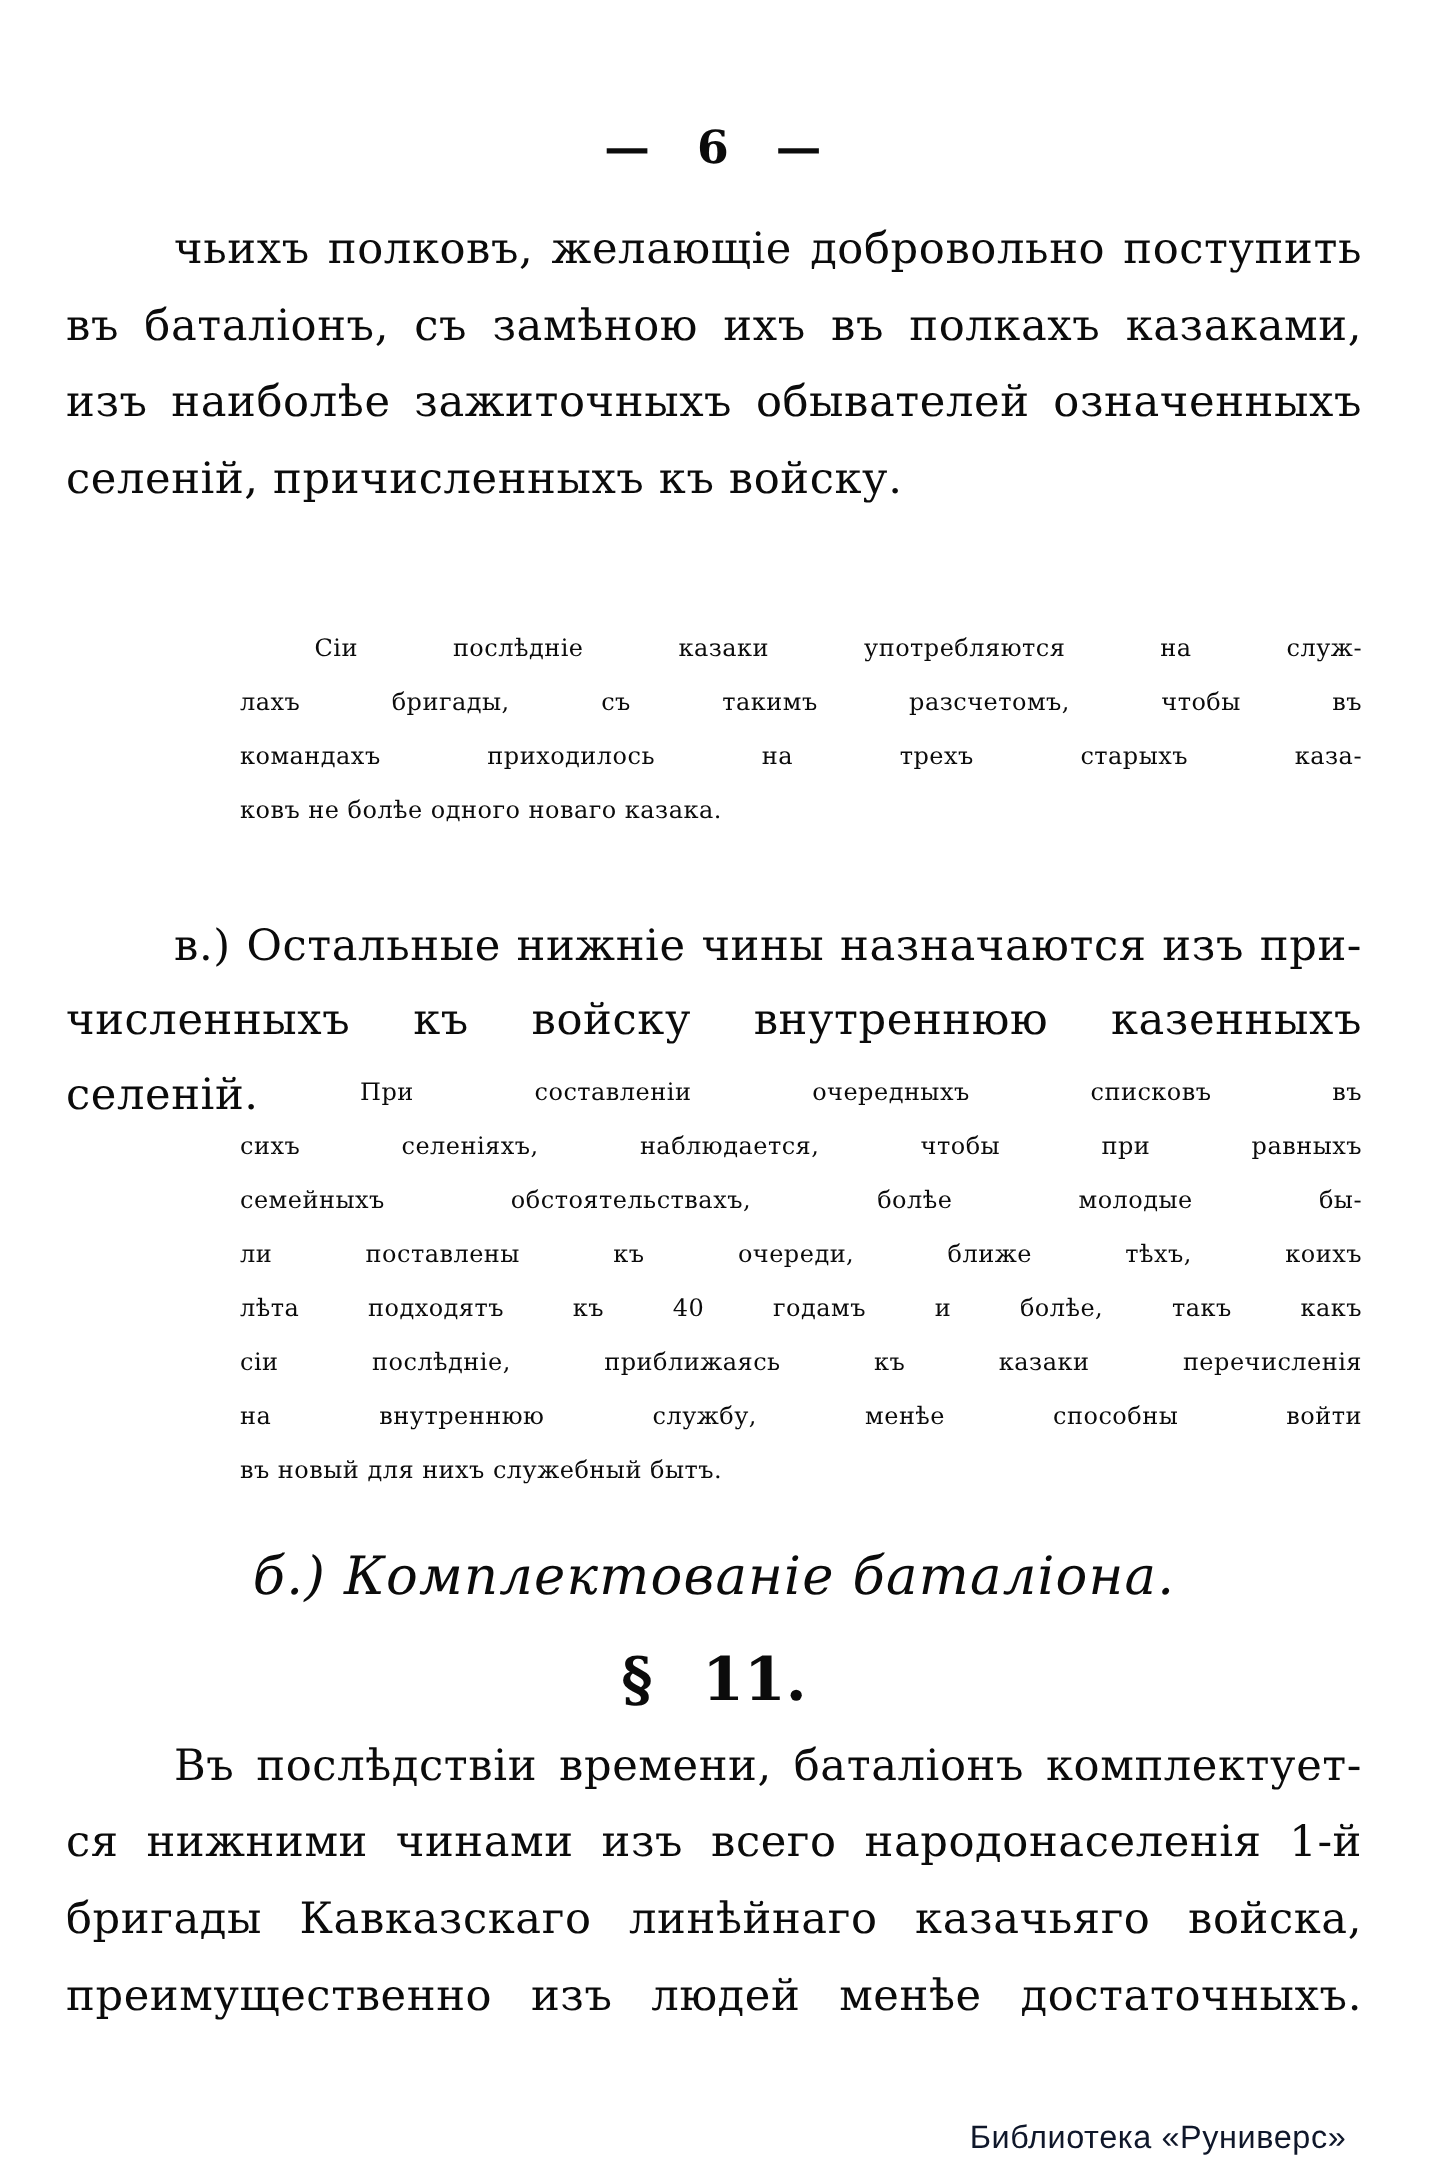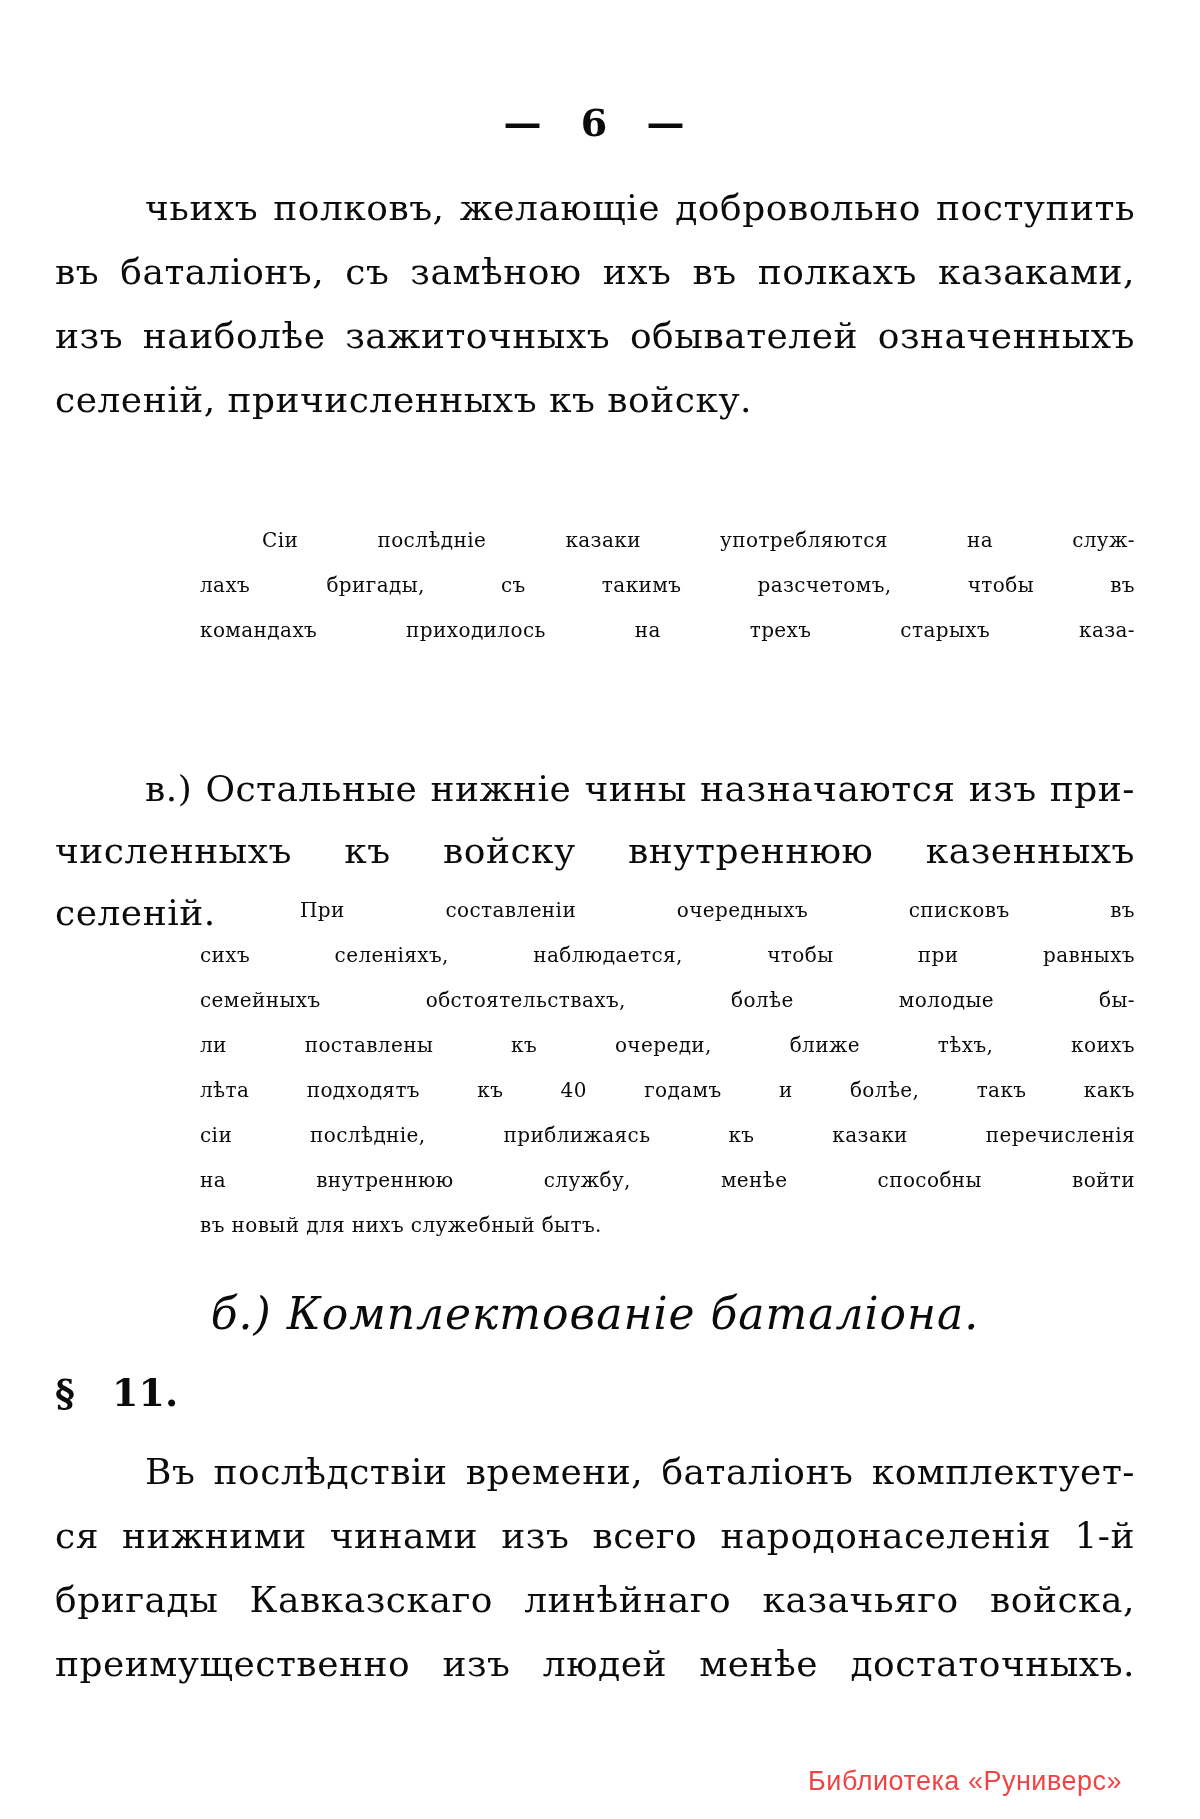--- a/index.html
+++ b/index.html
@@ -38,29 +38,30 @@
 
   .subheading {
     top: 1288px; left: 55px; width: 1080px;
     text-align: center;
     font-style: italic;
     font-size: 44px;
     letter-spacing: 1px;
   }
   .section-heading {
     top: 1370px; left: 55px; width: 1080px;
-    font-size: 38px;
+    text-align: center;
+    font-size: 50px;
     font-weight: bold;
     word-spacing: 24px;
   }
   .watermark {
     top: 1766px; right: 78px;
     font-family: "Liberation Sans", "DejaVu Sans", sans-serif;
     font-size: 27px;
-    color: #ef4444;
+    color: #0f172a;
     letter-spacing: 0.5px;
   }
 </style>
 </head>
 <body>
 
 <div class="page">
 
   <div class="abs page-number">— 6 —</div>
 
@@ -68,20 +69,21 @@
       <div class="line">чьихъ полковъ, желающіе добровольно поступить</div>
       <div class="line">въ баталіонъ, съ замѣною ихъ въ полкахъ казаками,</div>
       <div class="line">изъ наиболѣе зажиточныхъ обывателей означенныхъ</div>
       <div class="line line-last-left">селеній, причисленныхъ къ войску.</div>
     </div>
 
   <div class="abs note note-1">
       <div class="line">Сіи послѣдніе казаки употребляются на служ-</div>
       <div class="line">лахъ бригады, съ такимъ разсчетомъ, чтобы въ</div>
       <div class="line">командахъ приходилось на трехъ старыхъ каза-</div>
+      <div class="line line-last-left">ковъ не болѣе одного новаго казака.</div>
     </div>
 
   <div class="abs para para-v">
       <div class="line">в.) Остальные нижніе чины назначаются изъ при-</div>
       <div class="line">численныхъ къ войску внутреннюю казенныхъ селеній.</div>
     </div>
 
   <div class="abs note note-2">
       <div class="line">При составленіи очередныхъ списковъ въ</div>
       <div class="line">сихъ селеніяхъ, наблюдается, чтобы при равныхъ</div>

